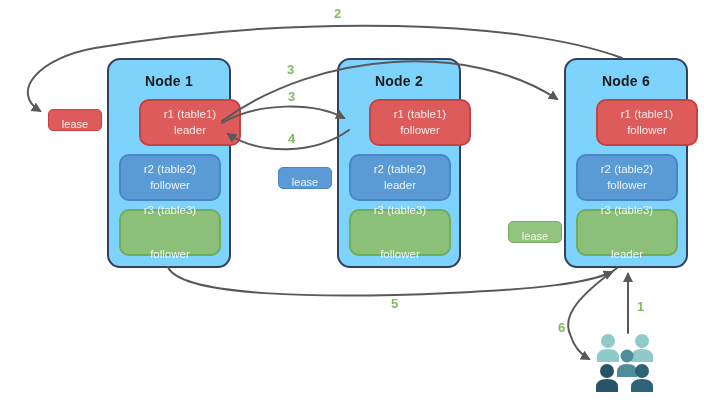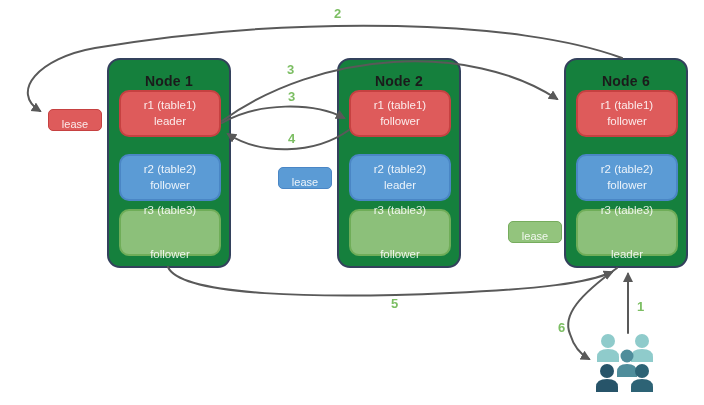--- a/index.html
+++ b/index.html
@@ -3,36 +3,36 @@
 <meta charset="utf-8">
 <style>
   html,body{margin:0;padding:0;background:#fff;}
   .canvas{
     position:relative;width:704px;height:405px;background:#ffffff;overflow:hidden;
     font-family:"Liberation Sans","DejaVu Sans",sans-serif;
   }
   .arrow-layer{position:absolute;left:0;top:0;width:704px;height:405px;z-index:3;pointer-events:none;}
   .node{
     position:absolute;top:58px;width:124px;height:210px;box-sizing:border-box;
-    background:#15803d;border:2px solid #33415c;border-radius:13px;z-index:2;padding-left:24px;
+    background:#7dd3fc;border:2px solid #33415c;border-radius:13px;z-index:2;padding-left:24px;
   }
   .node-1{left:107px;}
   .node-2{left:337px;}
   .node-3{left:564px;}
   .node-title{
     position:absolute;left:0;top:13px;width:100%;text-align:center;
     font-size:14px;font-weight:bold;color:#1b1b1b;letter-spacing:.2px;
   }
   .replica{
     position:absolute;left:10px;width:102px;height:47px;box-sizing:border-box;
     border-radius:10px;border:2px solid;display:flex;flex-direction:column;
     align-items:center;justify-content:center;text-align:center;
     font-size:11.5px;line-height:1.32;color:rgba(255,255,255,.88);
   }
-  .rep-1{top:30px;}
+  .rep-1{top:39px;margin-left:20px;}
   .rep-2{top:94px;}
   .rep-3{top:149px;gap:28px;}
   .rep-red{background:#de5b5b;border-color:#c64141;}
   .rep-blue{background:#5b9bd5;border-color:#4a86c5;}
   .rep-green{background:#8cc07a;border-color:#6fad58;}
   .lease{
     position:absolute;width:54px;height:22px;box-sizing:border-box;border-radius:5px;
     border:1.5px solid;display:flex;align-items:flex-end;justify-content:center;
     font-size:11px;color:rgba(255,255,255,.88);z-index:2;
   }

